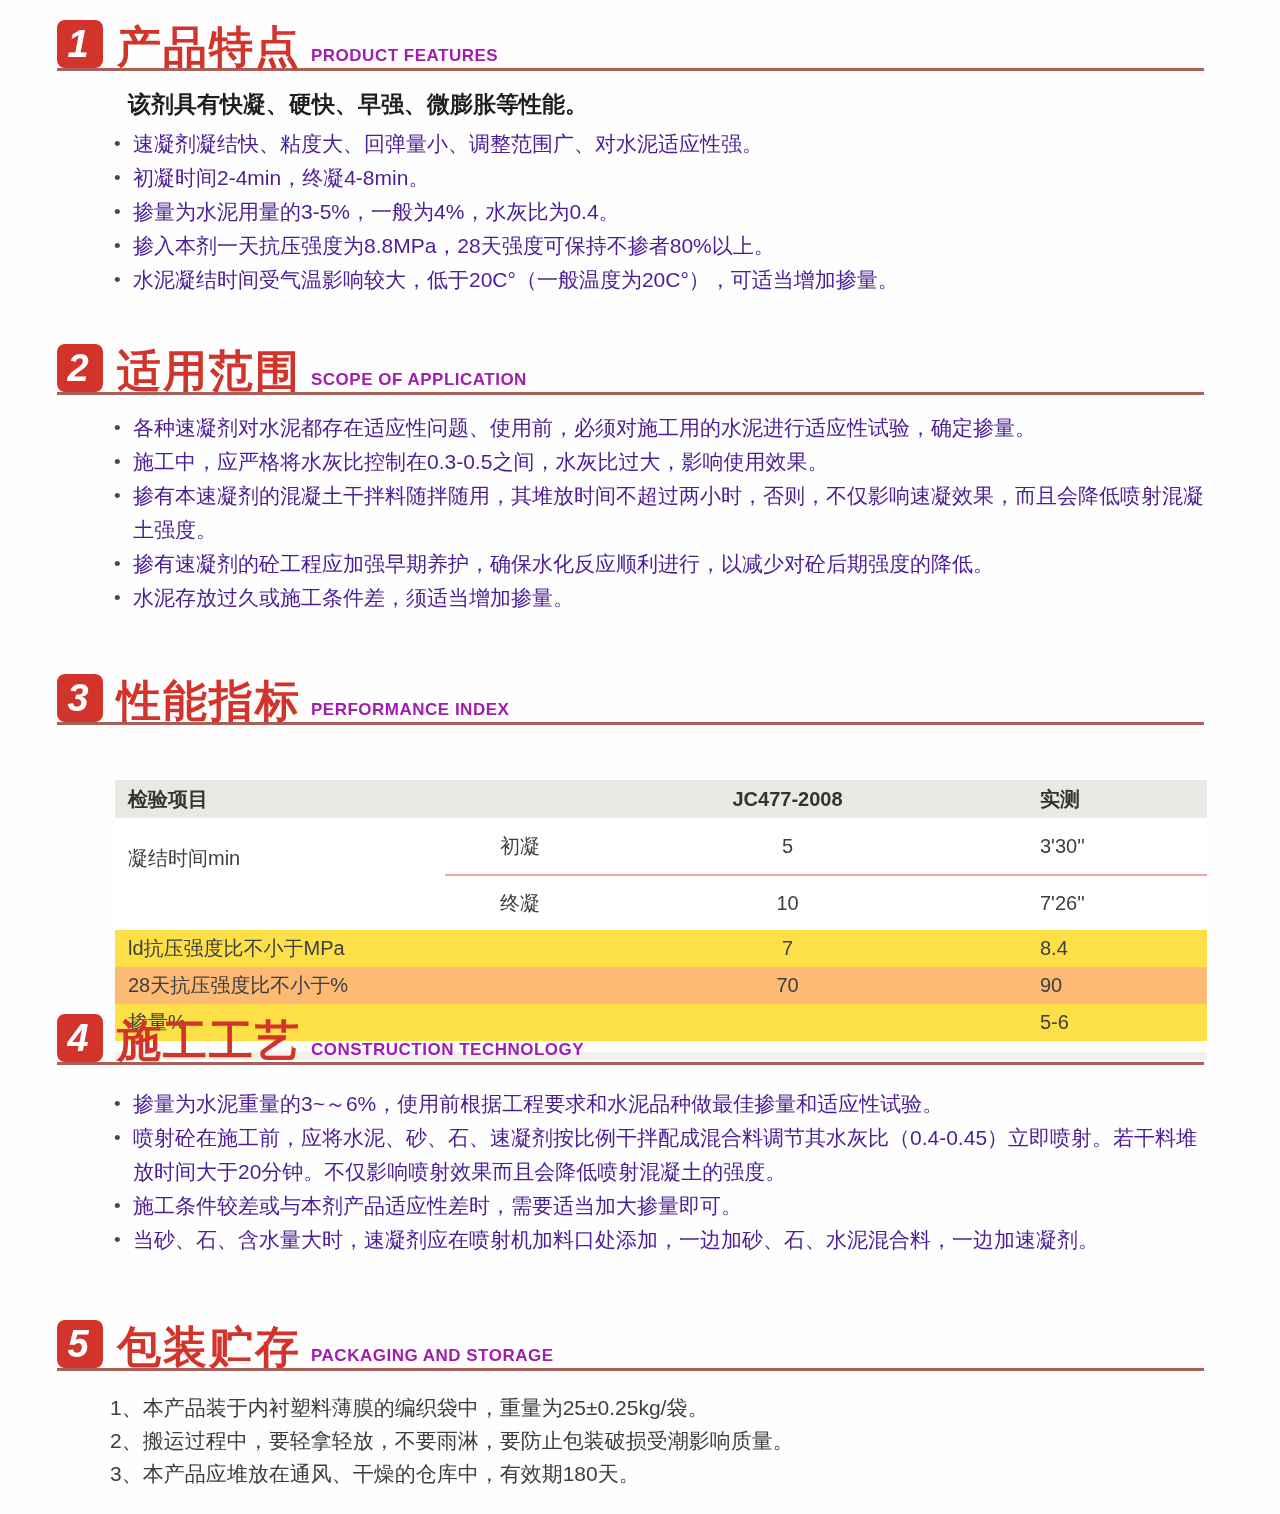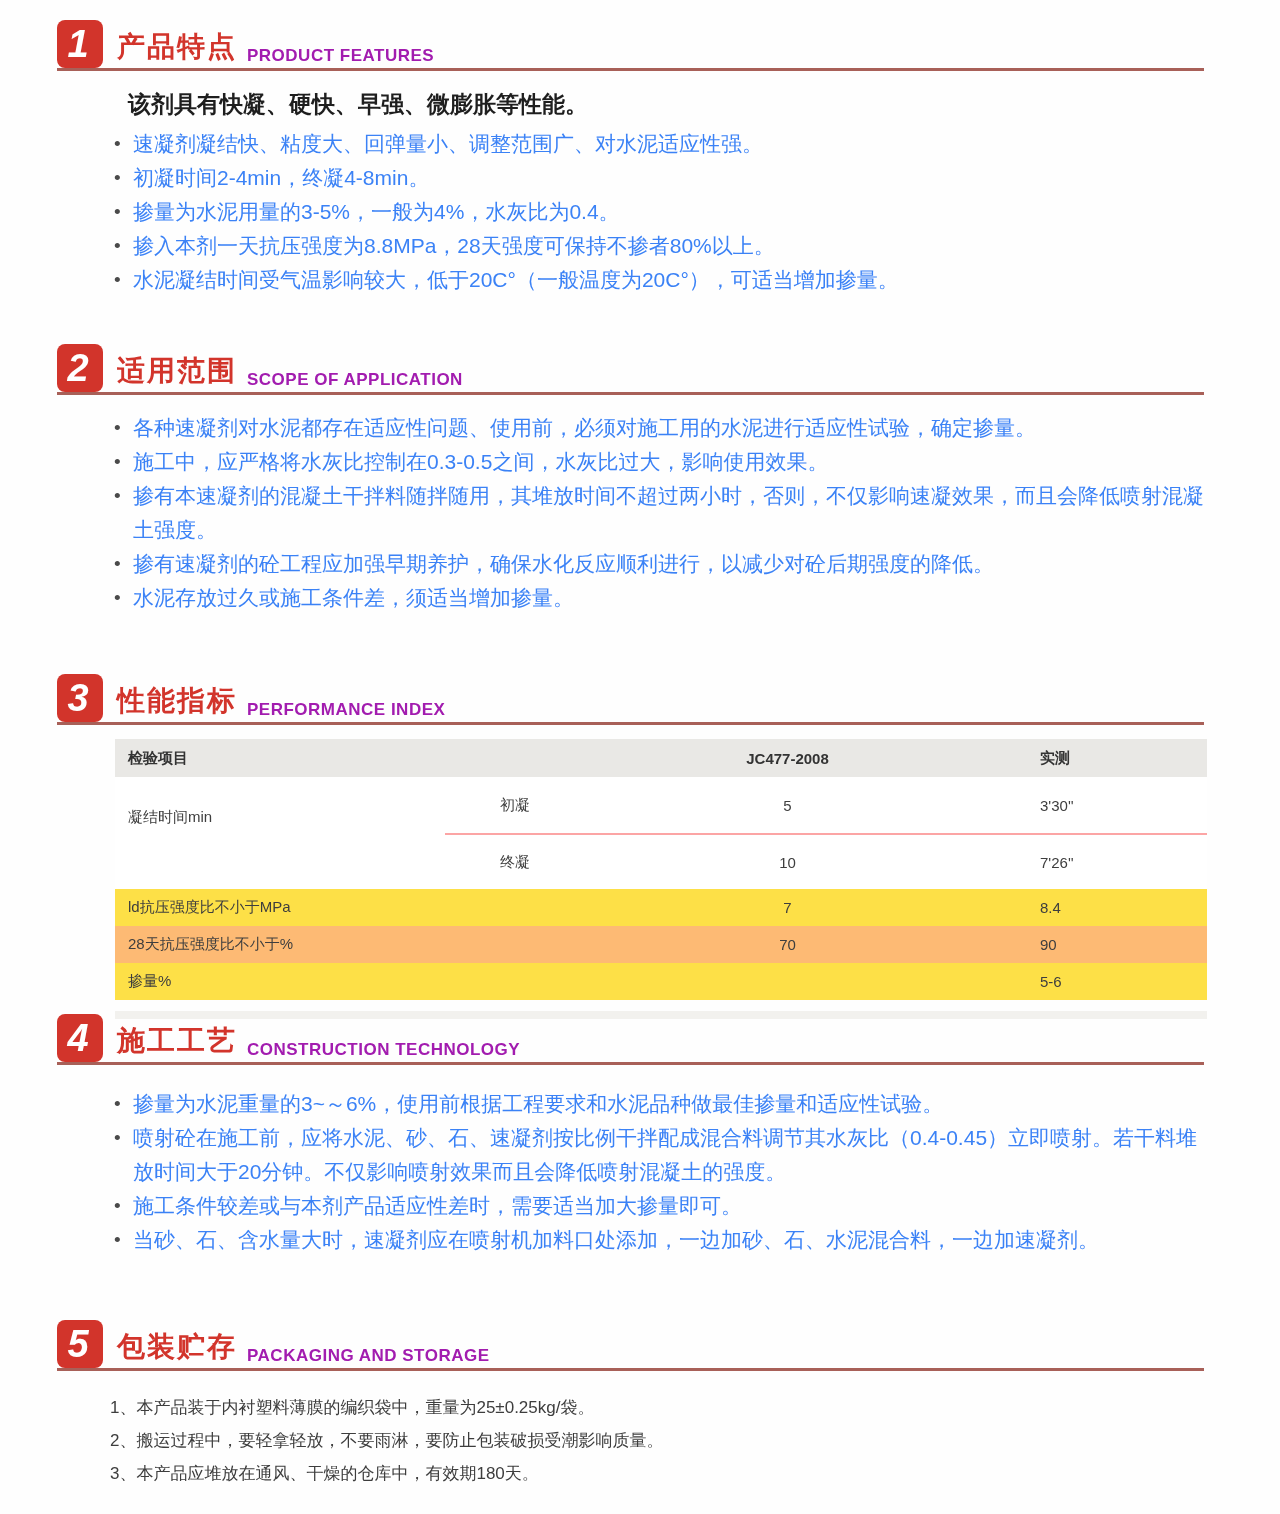--- a/index.html
+++ b/index.html
@@ -23,21 +23,21 @@
   }
   .num-box{
     width:46px;height:48px;flex:0 0 46px;
     background:#d2342b;border-radius:8px;
     color:#ffffff;font-size:38px;font-weight:bold;font-style:italic;
     display:flex;align-items:center;justify-content:center;
     line-height:1;padding-right:4px;box-sizing:border-box;
   }
   .cn-title{
     margin-left:14px;
-    font-size:28px;font-weight:bold;color:#d2342b;
+    font-size:44px;font-weight:bold;color:#d2342b;
     letter-spacing:2px;line-height:42px;
   }
   .en-title{
     margin-left:10px;margin-bottom:3px;
     font-size:17px;font-weight:bold;color:#a21caf;
     letter-spacing:0.5px;line-height:18px;
   }
 
   
   .intro{
@@ -49,36 +49,36 @@
     list-style:none;margin:0;padding:0;
     margin-left:112px;margin-right:60px;
     width:1100px;
   }
   ul.bullets.mt-sm{margin-top:8px;}
   ul.bullets.mt-md{margin-top:16px;}
   ul.bullets.mt-lg{margin-top:22px;}
   ul.bullets li{
     position:relative;
     padding-left:21px;
-    font-size:21px;line-height:34px;color:#3b82f6;
+    font-size:21px;line-height:34px;color:#4c1d95;
   }
   ul.bullets li::before{
     content:"\2022";
     position:absolute;left:2px;top:0;
     font-size:19px;color:#4a4a4a;
   }
   .numbered{margin:20px 60px 0 110px;}
   .numbered p{
-    margin:0;font-size:17px;line-height:33px;color:#3d3d3d;
+    margin:0;font-size:21px;line-height:33px;color:#3d3d3d;
   }
 
   
   .perf-table{
-    position:absolute;left:115px;top:739px;width:1092px;
-    font-size:15px;color:#3e3e3e;
+    position:absolute;left:115px;top:780px;width:1092px;
+    font-size:20px;color:#3e3e3e;
   }
   .t-row{display:grid;align-items:center;}
   .t-head{
     grid-template-columns:330px 215px 255px 292px;
     height:38px;background:#e9e8e5;font-weight:bold;color:#333;
   }
   .t-double{display:grid;grid-template-columns:330px 762px;background:#ffffff;}
   .t-double .lbl{padding-left:13px;display:flex;align-items:center;height:80px;}
   .sub-row{
     display:grid;grid-template-columns:215px 255px 292px;

